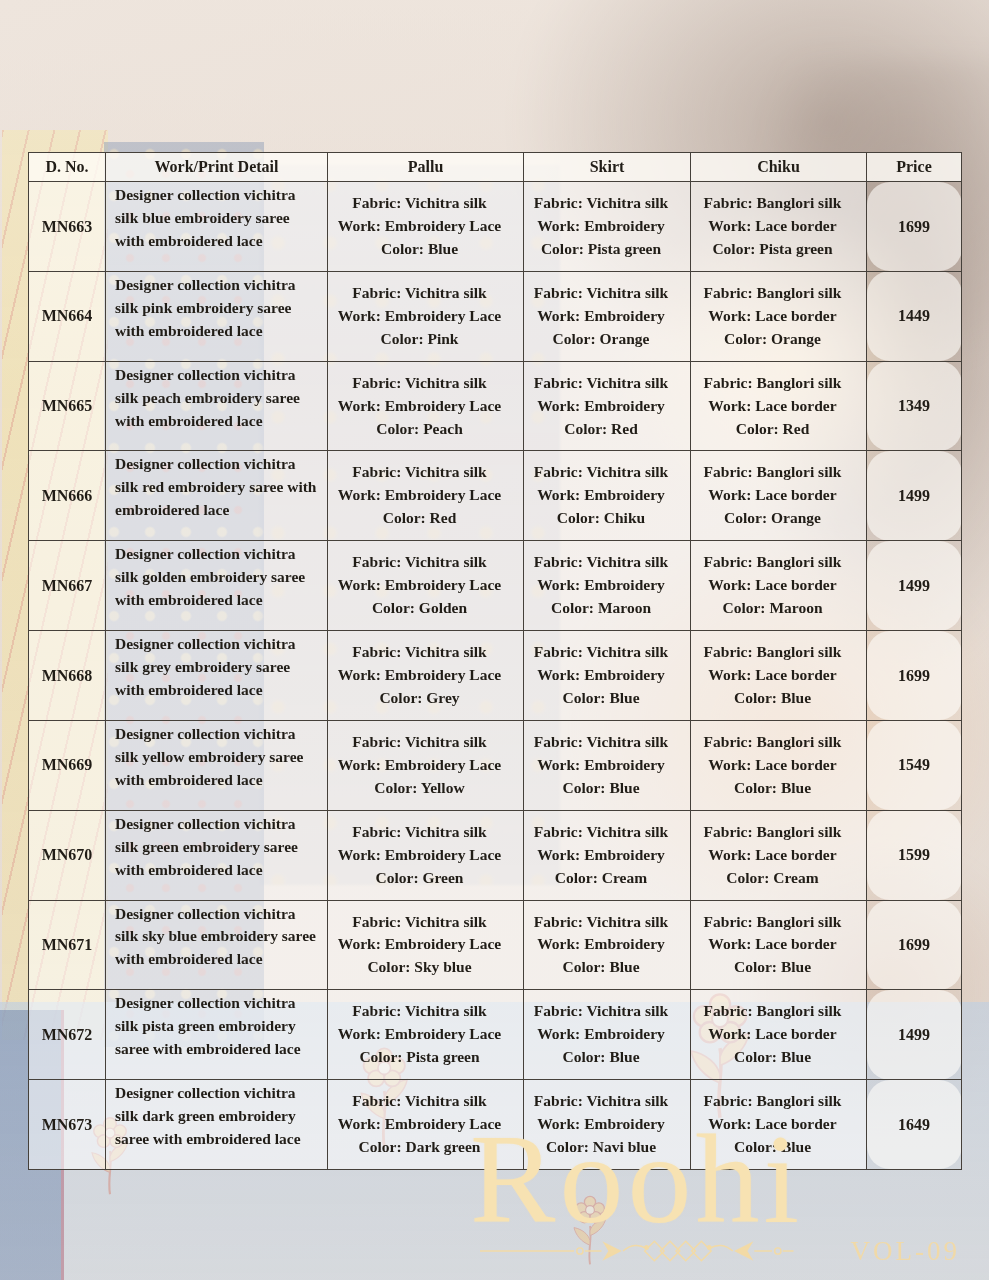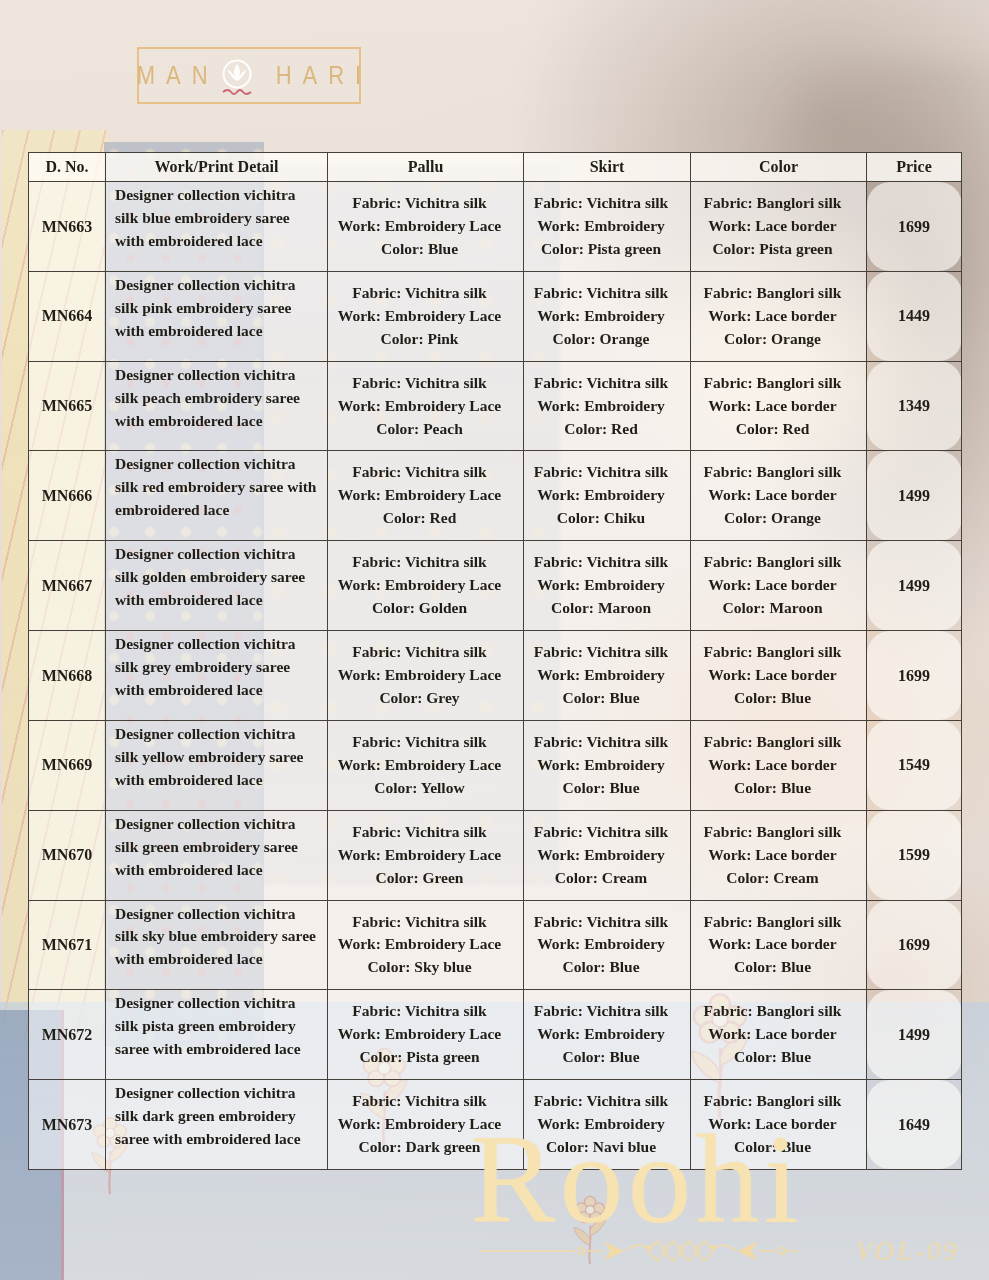--- a/index.html
+++ b/index.html
@@ -69,21 +69,21 @@
   .summary{position:absolute;left:691px;top:1062px;width:270px;height:32px;
     display:flex;border-top:2px solid #332e28;border-bottom:4px double #332e28;
     color:#221e18;font-weight:bold;font-size:17px;}
   .summary .lbl{flex:1.55;text-align:center;line-height:30px;}
   .summary .val{flex:1;text-align:center;line-height:30px;}
   
   .roohi{position:absolute;left:470px;top:1106px;width:500px;text-align:left;
     font-size:128px;line-height:1.02;color:#f7e2b2;letter-spacing:4px;
     text-shadow:0 0 2px rgba(247,226,178,.4);margin-top:8px;}
   .vol-row{position:absolute;left:480px;top:1236px;width:480px;height:30px;
-    display:flex;align-items:center;gap:10px;color:#f2daa6;font-style:italic;}
+    display:flex;align-items:center;gap:10px;color:#f2daa6;}
   .vol-row .vol{font-size:27px;letter-spacing:3px;white-space:nowrap;
     color:#f2daa6;opacity:.95;}
 </style>
 </head>
 <body>
 
 <div class="page">
 
   <div class="bg bg-hair1"></div>
   <div class="bg bg-hair2"></div>
@@ -109,51 +109,37 @@
         <circle cx="30" cy="20" r="5.5" fill="#fcf1d8" stroke="#c85f4e" stroke-width="1.4"></circle>
       </g>
     </defs>
     <use href="#flw" x="355" y="1060" transform="scale(1.15)" transform-origin="390 1160"></use>
     <use href="#flw" x="690" y="1018" transform="scale(1.45)" transform-origin="720 1080"></use>
     <use href="#flw" x="80" y="1110" transform="scale(0.9)" transform-origin="110 1160"></use>
     <use href="#flw" x="560" y="1185" transform="scale(0.8)" transform-origin="590 1230"></use>
   </svg>
   <div class="bg bg-wash"></div>
 
-  <div class="brand">
-    <span class="bl">MAN</span>
-    <span class="lotus-wrap">
-      <svg width="40" height="46" viewBox="0 0 40 46">
-        <circle cx="20" cy="18" r="13.5" fill="none" stroke="#ffffff" stroke-width="2" opacity="
-0.95"></circle>
-        <path d="M20 8 C16 13 16 20 20 25 C24 20 24 13 20 8 Z" fill="#ffffff" opacity="0.95"></path>
-        <path d="M10.5 13.5 C12.5 19 16 23 20 25 C18 20 14.8 15.5 10.5 13.5 Z" fill="#ffffff" opacity="0.95"></path>
-        <path d="M29.5 13.5 C27.5 19 24 23 20 25 C22 20 25.2 15.5 29.5 13.5 Z" fill="#ffffff" opacity="0.95"></path>
-        <path d="M6 36 Q11 32 14 36 Q17 40 20 36 Q23 32 26 36 Q29 40 34 36" stroke="#c24f5c" stroke-width="1.8" fill="none" opacity="0.85"></path>
-      </svg>
-    </span>
-    <span class="bl">HARI</span>
-  </div>
 
   <table class="catalog">
     <colgroup>
       <col style="width:77px">
         <col style="width:222px">
         <col style="width:196px">
       <col style="width:167px">
         <col style="width:176px">
         <col style="width:95px">
     </colgroup>
     <thead>
       <tr>
         <th>D. No.</th>
         <th>Work/Print Detail</th>
         <th>Pallu</th>
         <th>Skirt</th>
-        <th>Color</th>
+        <th>Chiku</th>
         <th>Price</th>
       </tr>
     </thead>
     <tbody>
     <tr>
       <td class="c-dno">MN663</td>
       <td class="c-detail">Designer collection vichitra silk blue embroidery saree with embroidered lace</td>
       <td class="c-spec">
         <div>Fabric: Vichitra silk</div>
         <div>Work: Embroidery Lace</div>

